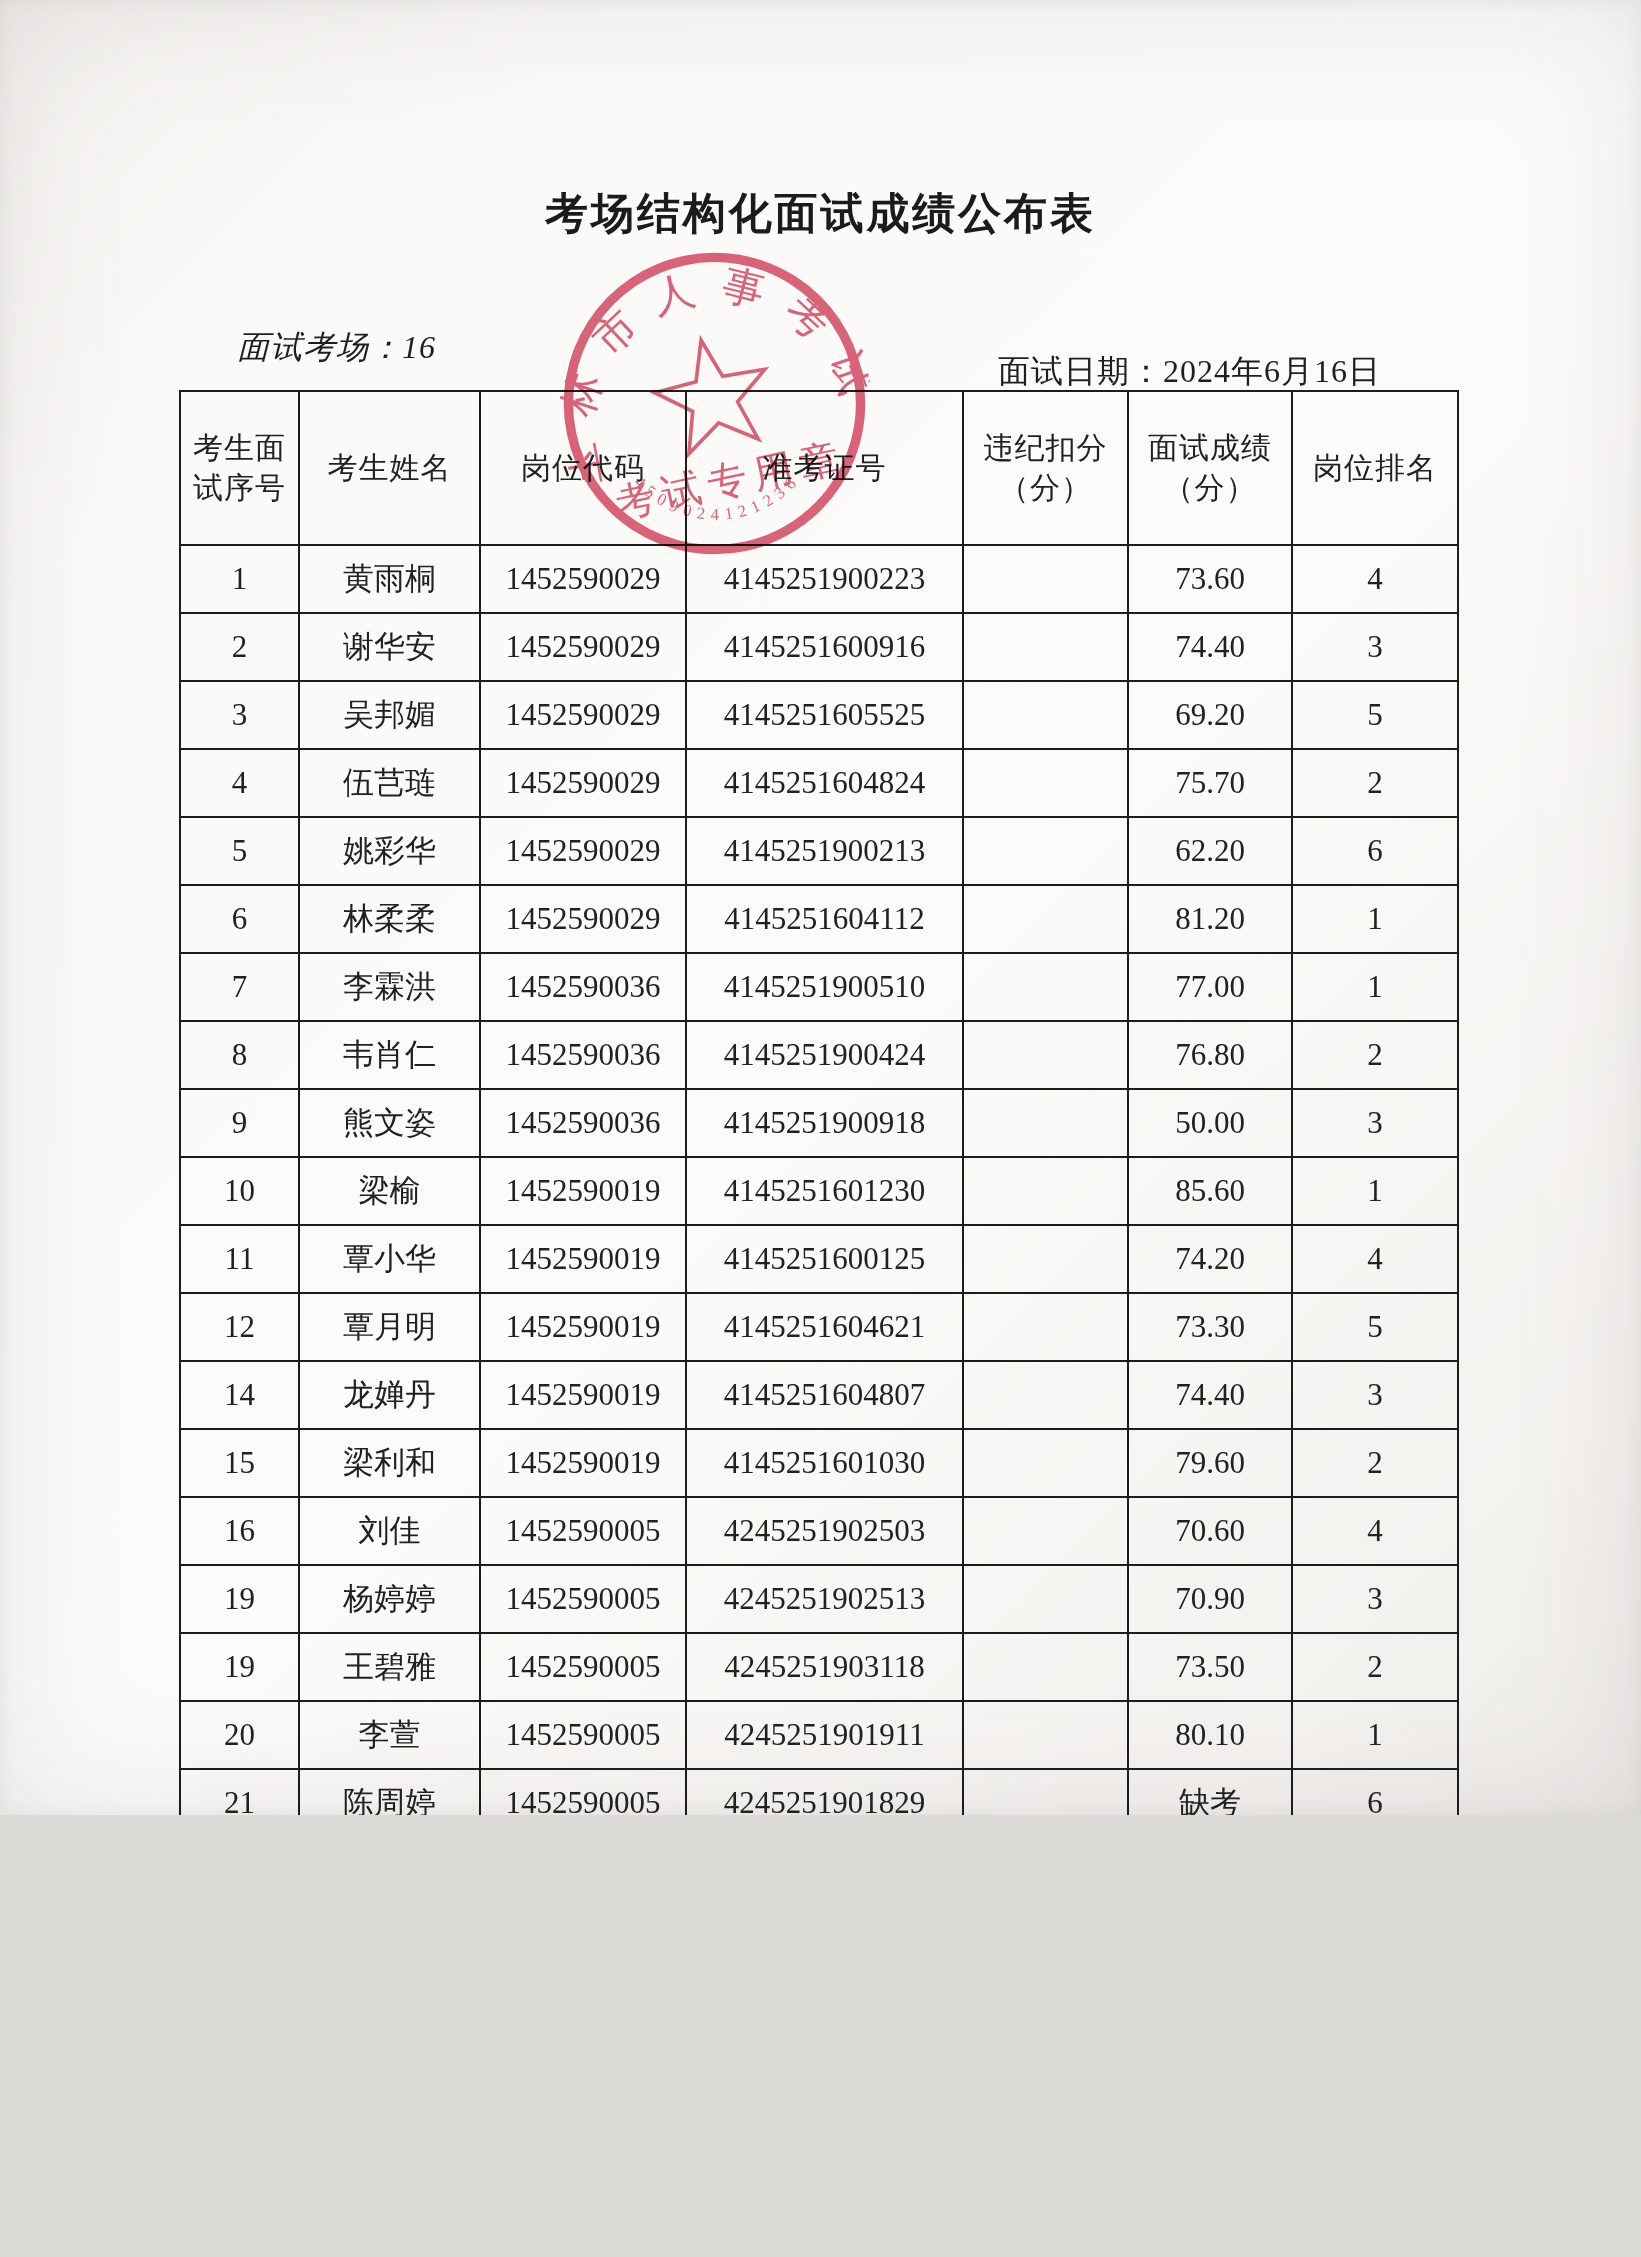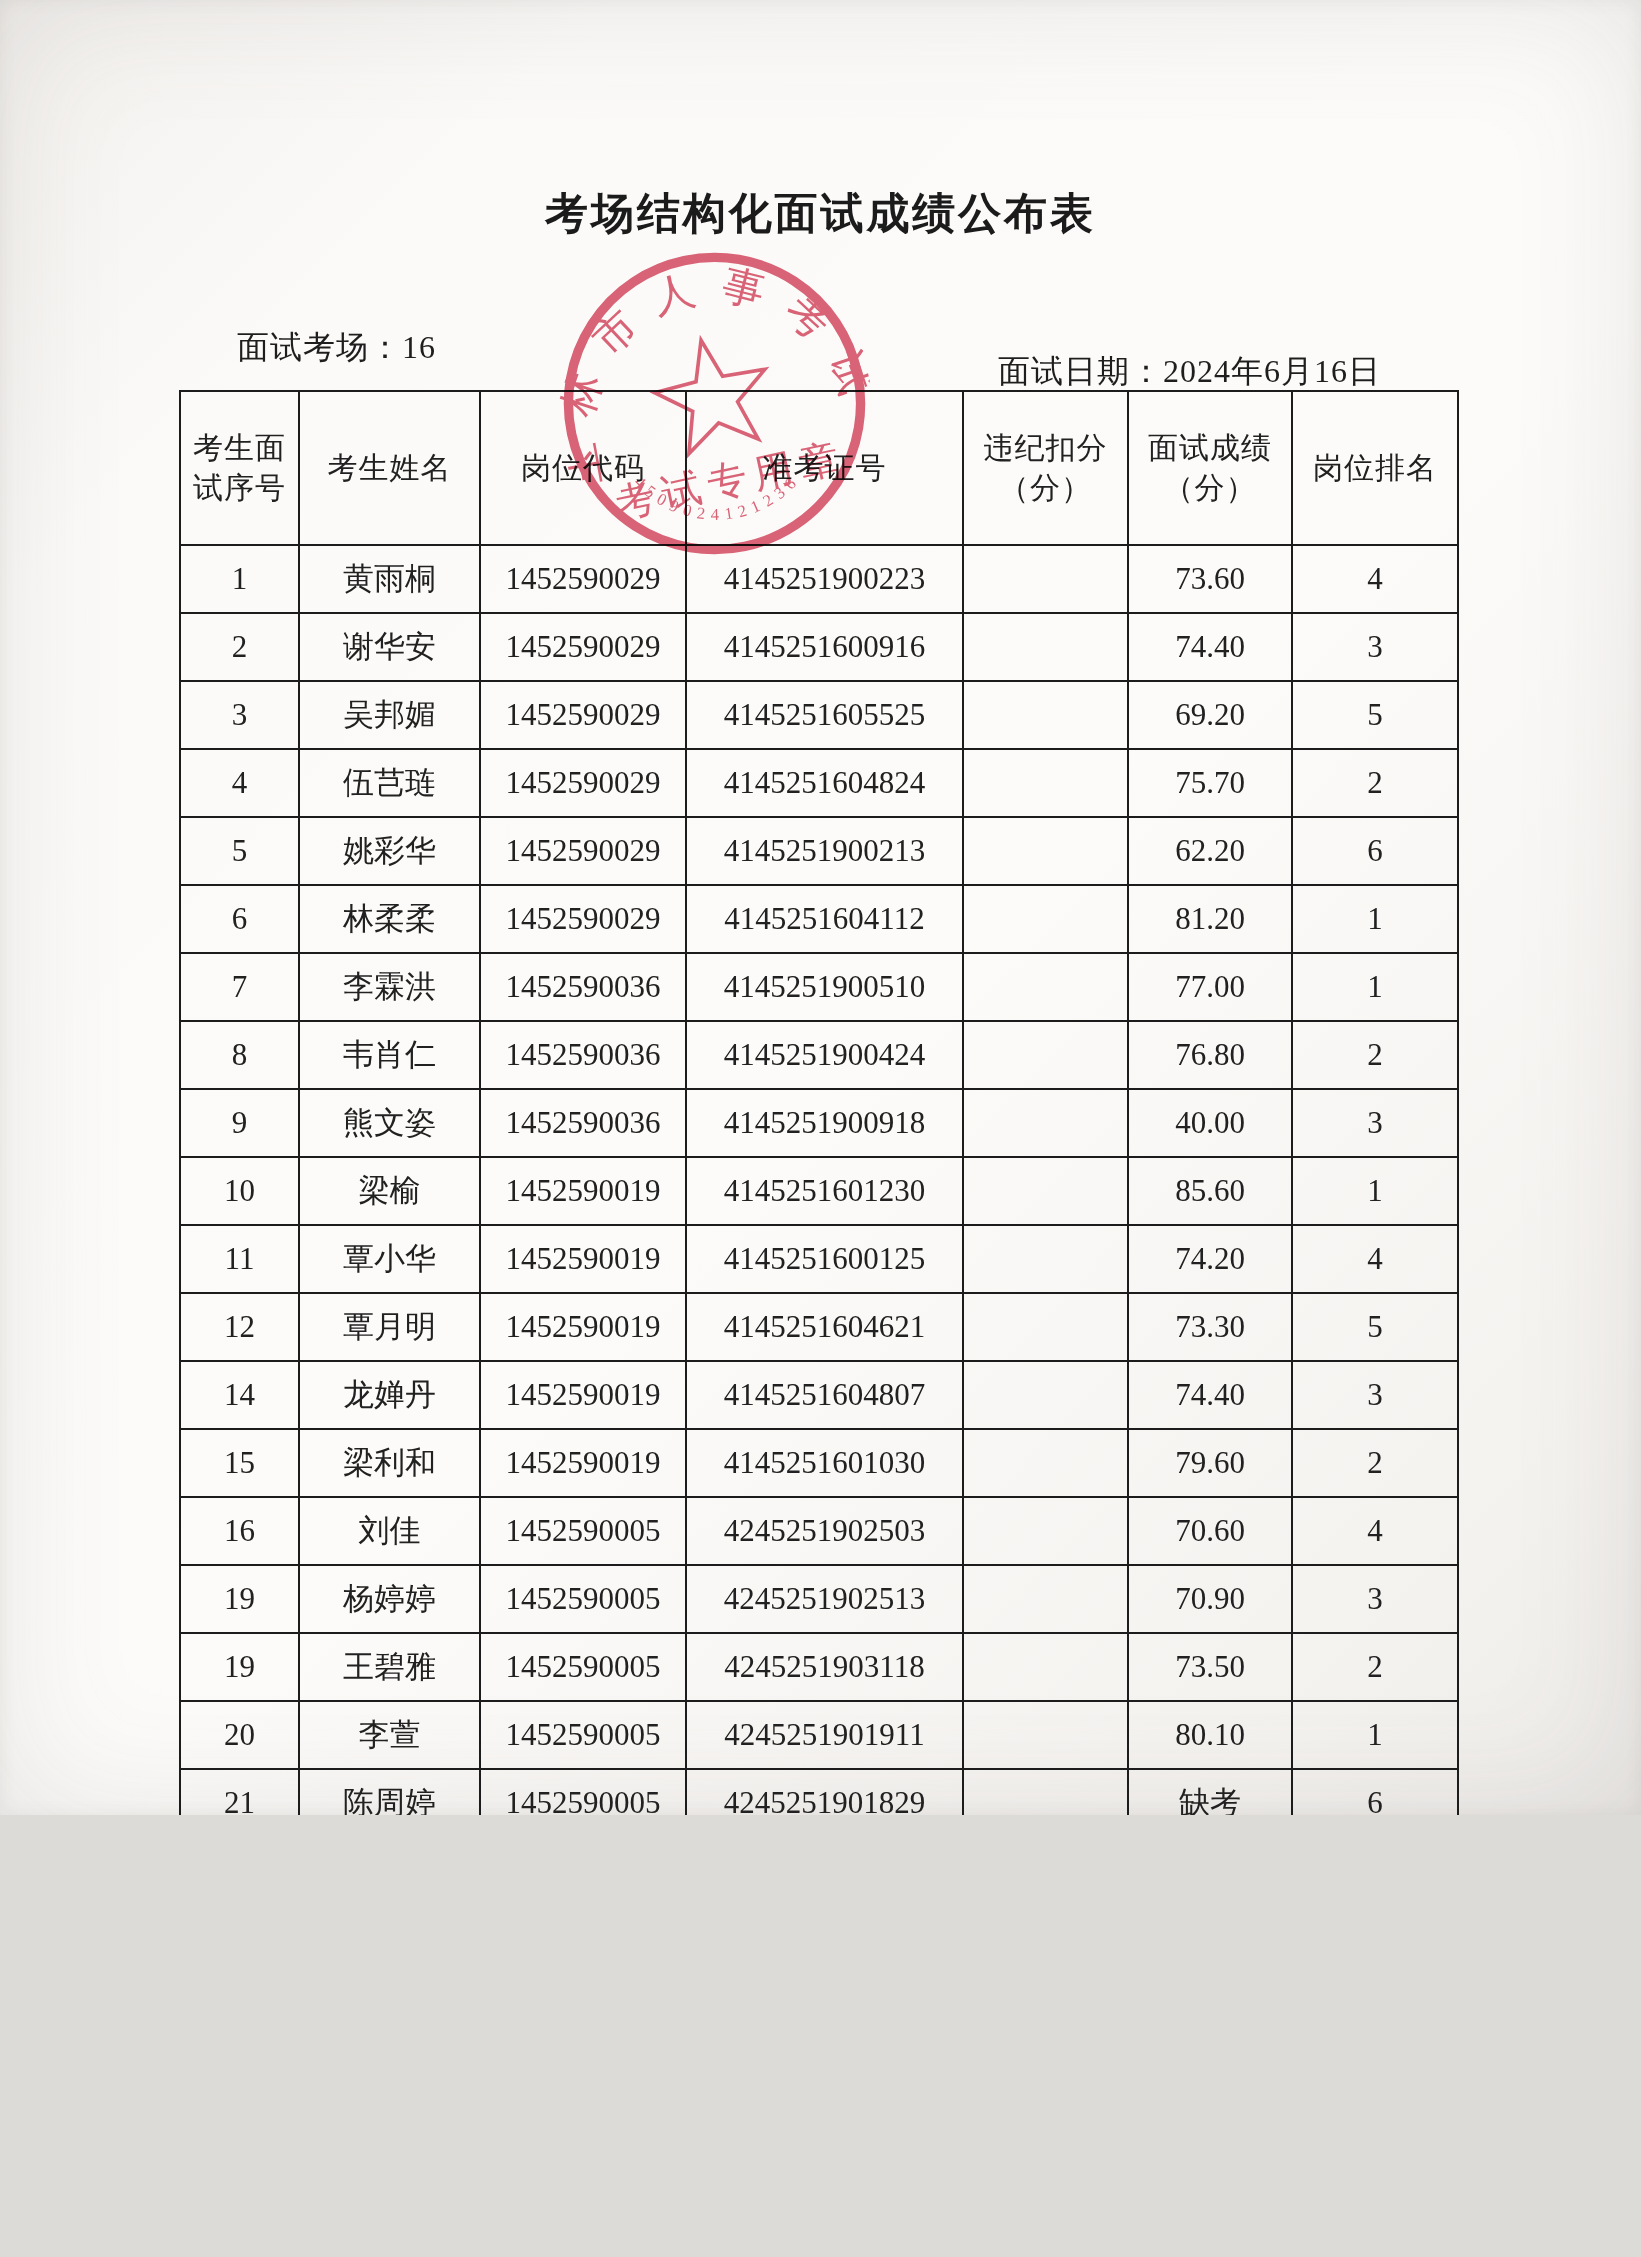--- a/index.html
+++ b/index.html
@@ -17,21 +17,21 @@
   .title{
     position:absolute;top:185px;left:0;width:1641px;
     text-align:center;font-size:43px;font-weight:bold;letter-spacing:2.9px;
     color:#1b1b1b;margin:0;
   }
   .meta{
     position:absolute;top:326px;left:179px;width:1277px;height:44px;
     display:flex;justify-content:space-between;align-items:center;
     font-size:32px;
   }
-  .meta .meta-left{padding-left:58px;letter-spacing:1px;}
+  .meta .meta-left{padding-left:58px;letter-spacing:1px;font-style:italic;}
   .meta .meta-right{padding-right:75px;letter-spacing:1px;margin-top:48px;}
   .tbl{
     position:absolute;top:390px;left:179px;width:1277px;
     border-collapse:collapse;table-layout:fixed;
     font-size:31px;color:#212121;
   }
   .tbl th,.tbl td{
     border:2.9px solid #1c1c1c;
     text-align:center;vertical-align:middle;
     overflow:hidden;line-height:1.35;
@@ -179,21 +179,21 @@
           <td>76.80</td>
           <td>2</td>
         </tr>
 
         <tr>
           <td>9</td>
           <td>熊文姿</td>
           <td>1452590036</td>
           <td>4145251900918</td>
           <td></td>
-          <td>40.00</td>
+          <td>50.00</td>
           <td>3</td>
         </tr>
 
         <tr>
           <td>10</td>
           <td>梁榆</td>
           <td>1452590019</td>
           <td>4145251601230</td>
           <td></td>
           <td>85.60</td>

